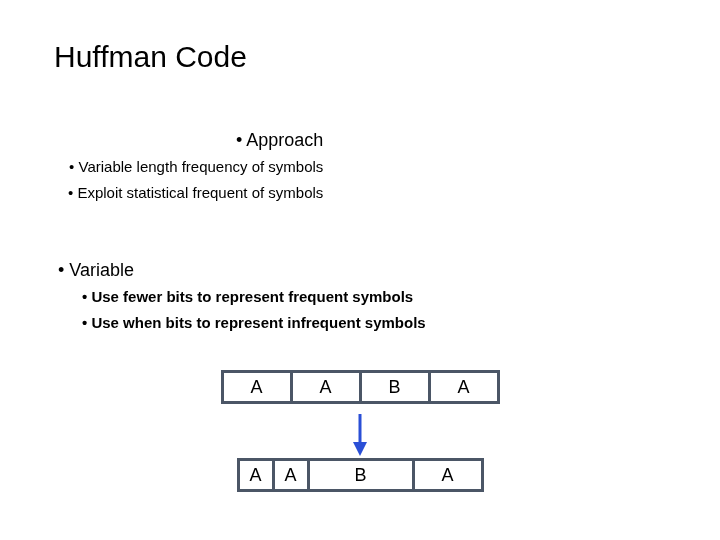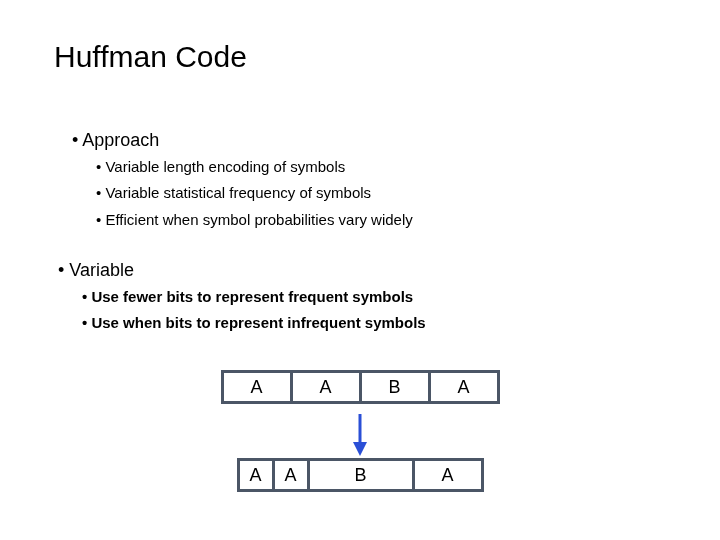--- a/index.html
+++ b/index.html
@@ -17,21 +17,21 @@
     height: 540px;
     box-sizing: border-box;
   }
   .title {
     position: absolute;
     left: 54px;
     top: 40px;
     font-size: 30px;
     font-weight: 400;
   }
-  .section-1 { position: absolute; left: 72px; top: 130px; }
+  .section-1 { position: absolute; left: 44px; top: 130px; text-align: right; }
   .section-2 { position: absolute; left: 58px; top: 260px; }
   .section-head {
     font-size: 18px;
   }
   .sub {
     margin-left: 24px;
     margin-top: 6px;
     font-size: 15px;
     line-height: 1.35;
   }
@@ -75,23 +75,22 @@
 </style>
 </head>
 <body>
 
 <div class="slide">
 
   <div class="title">Huffman Code</div>
 
   <div class="section-1">
     <div class="section-head bullet"><span>Approach</span></div>
-    <div class="sub bullet">Variable length encoding of symbols</div>
-    <div class="sub bullet">Variable statistical frequency of symbols</div>
-    <div class="sub bullet">Efficient when symbol probabilities vary widely</div>
+    <div class="sub bullet">Variable length frequency of symbols</div>
+    <div class="sub bullet">Exploit statistical frequent of symbols</div>
   </div>
 
   <div class="section-2">
     <div class="section-head bullet"><span>Variable</span></div>
     <div class="sub bold bullet">Use fewer bits to represent frequent symbols</div>
     <div class="sub bold bullet">Use when bits to represent infrequent symbols</div>
   </div>
 
   <div class="table-area row1-box">
     <div class="cells">

